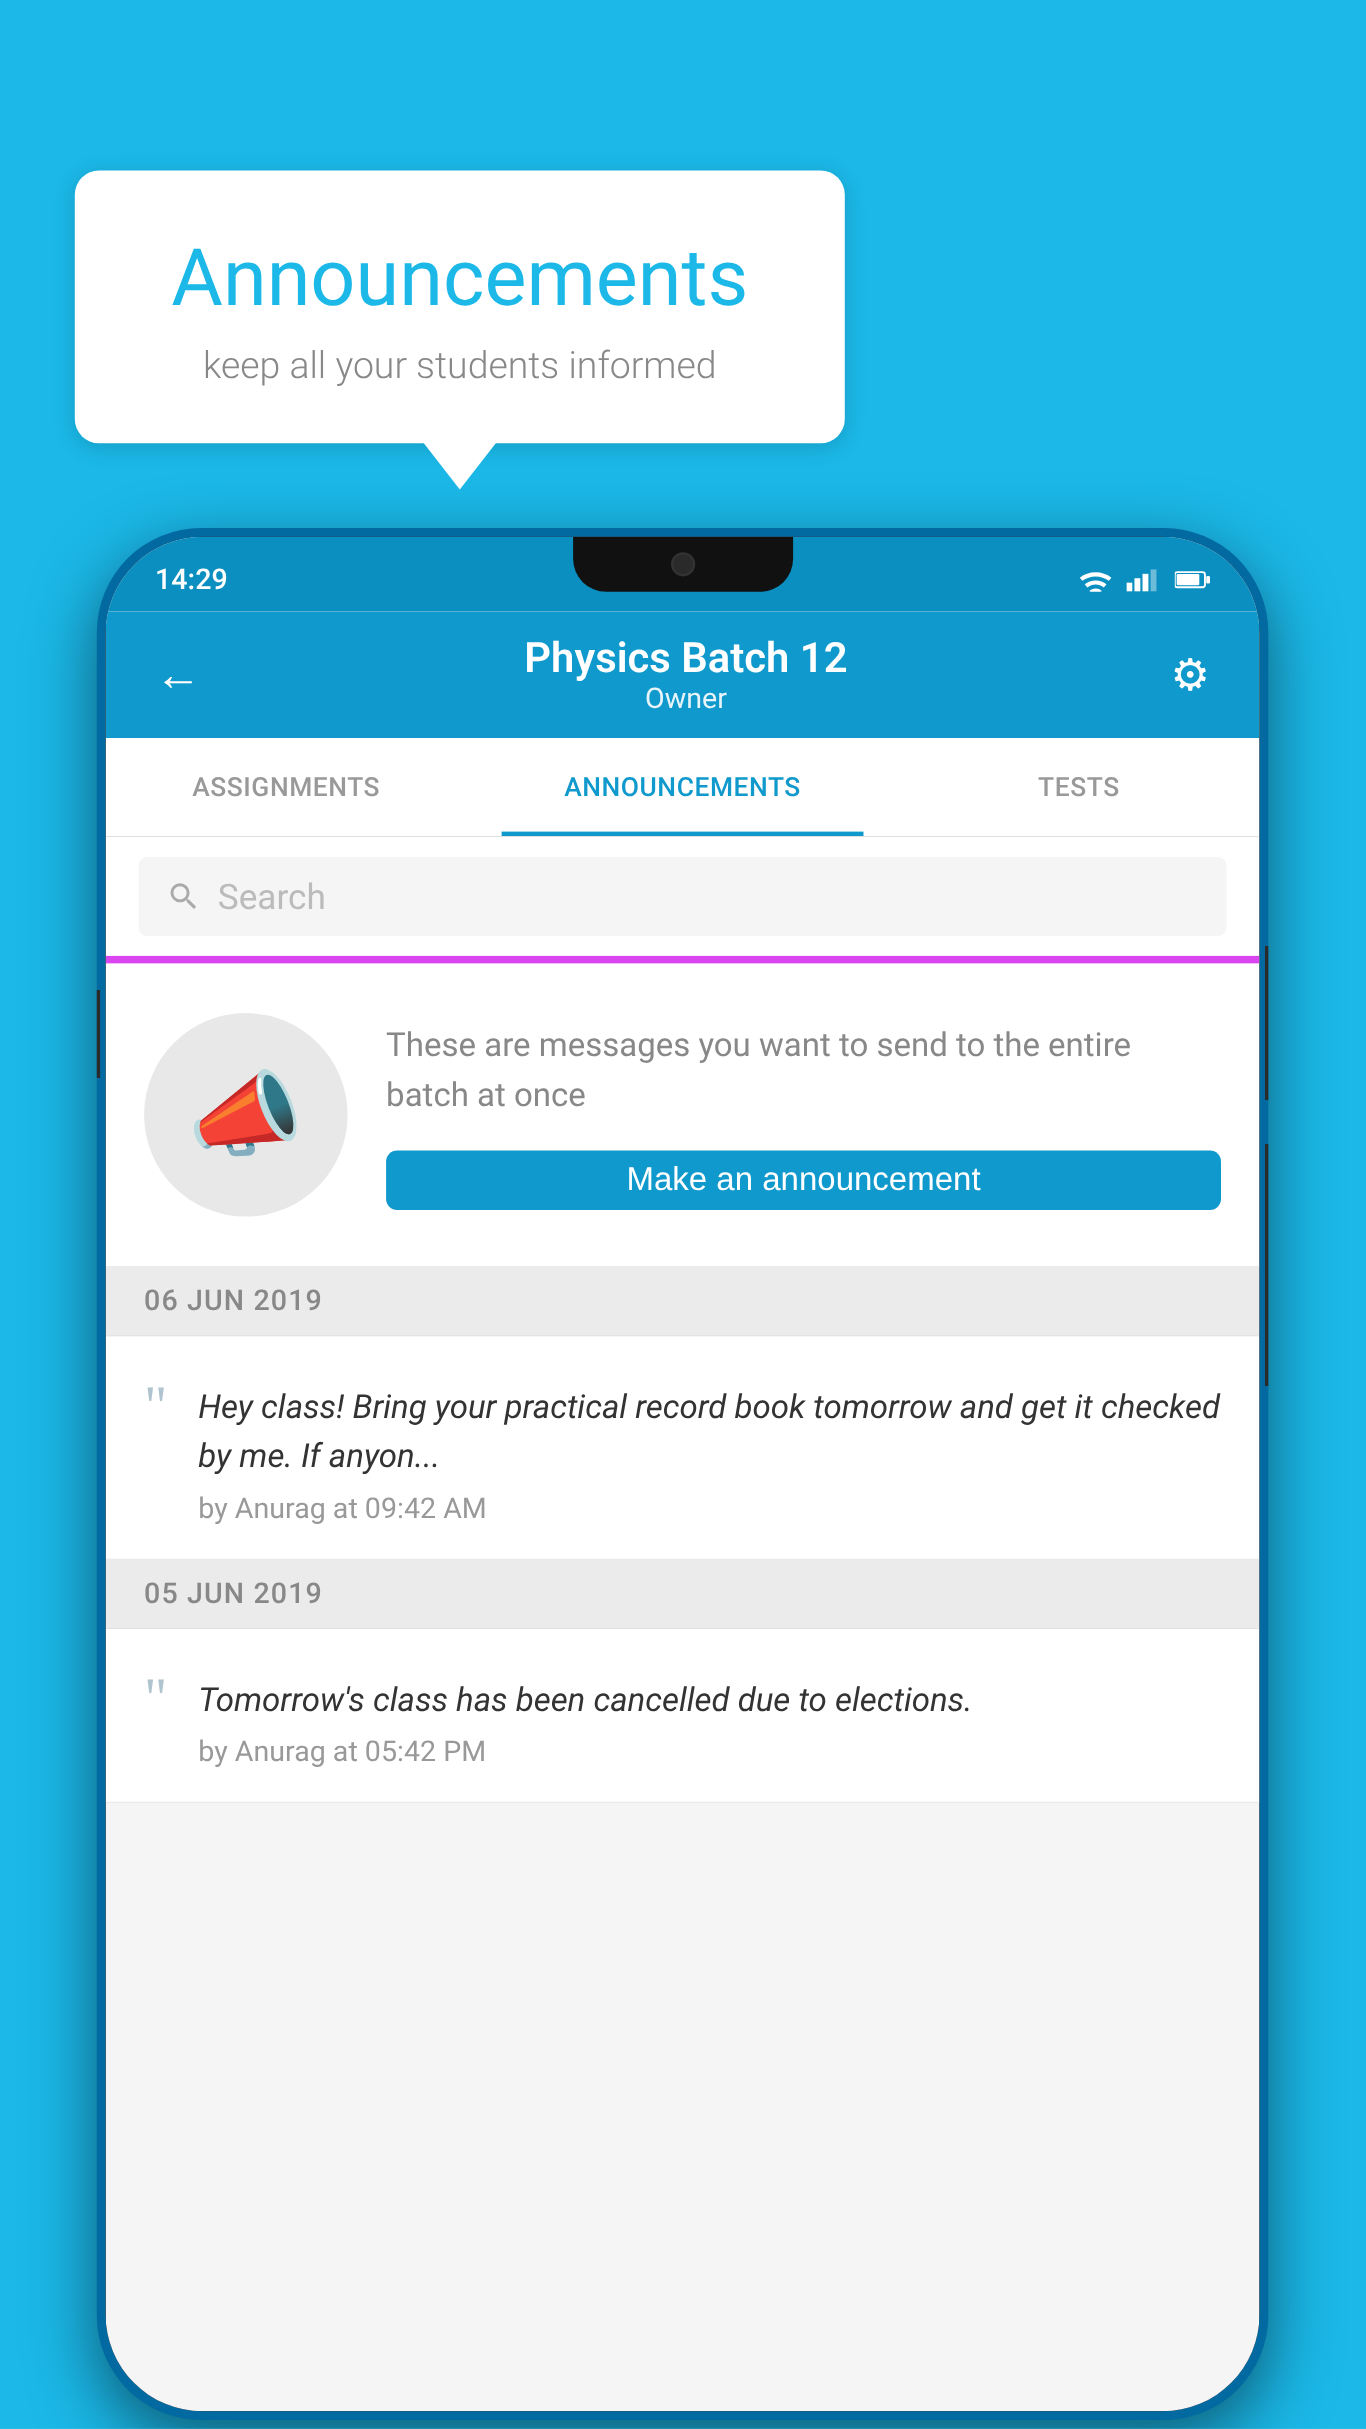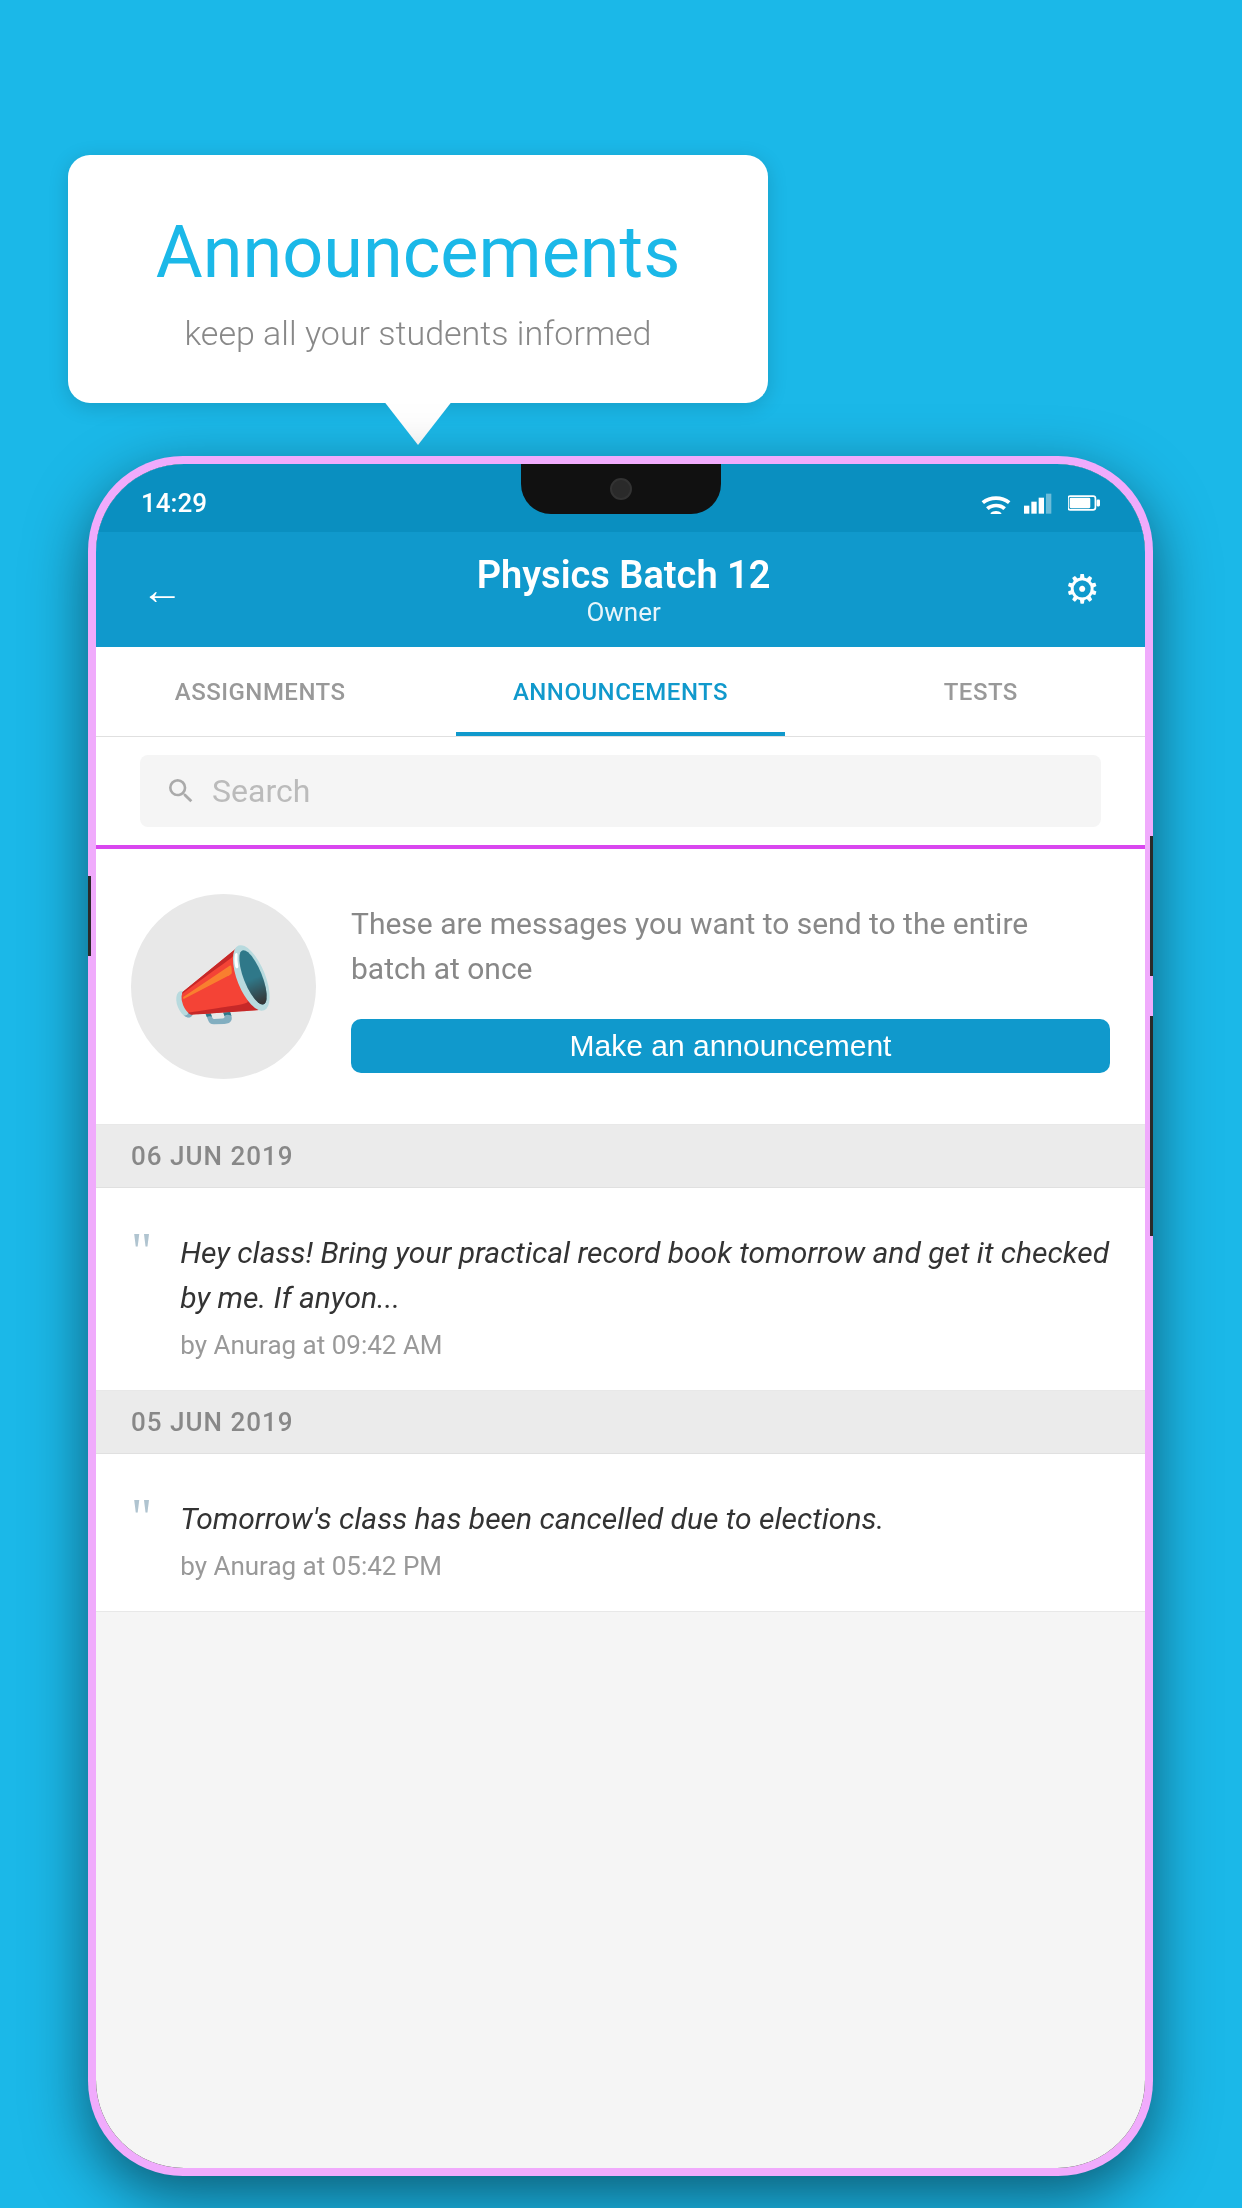--- a/index.html
+++ b/index.html
@@ -53,25 +53,25 @@
     .speech-bubble-subtitle {
       font-size: 34px;
       color: #888;
       text-align: center;
       font-weight: 300;
     }
 
     
     .phone-frame {
       position: absolute;
-      top: 456px;
+      top: 480px;
       left: 88px;
       width: 1065px;
       height: 1720px;
-      background: #f0abfc;
+      background: #0369a1;
       border-radius: 95px;
       box-shadow: 0 20px 60px rgba(0,0,0,0.5);
       overflow: hidden;
     }
 
     
     .phone-inner {
       position: absolute;
       top: 8px;
       left: 8px;
@@ -221,22 +221,22 @@
       bottom: 0;
       left: 0;
       right: 0;
       height: 4px;
       background: #1099cc;
     }
 
     
     .search-container {
       background: white;
-      padding: 18px 44px;
-      border-bottom: 4px solid #d946ef;
+      padding: 18px 30px;
+      border-bottom: 7px solid #d946ef;
       text-align: center;
     }
 
     .search-bar {
       background: #f5f5f5;
       border-radius: 8px;
       height: 72px;
       display: flex;
       align-items: center;
       padding: 0 25px;

